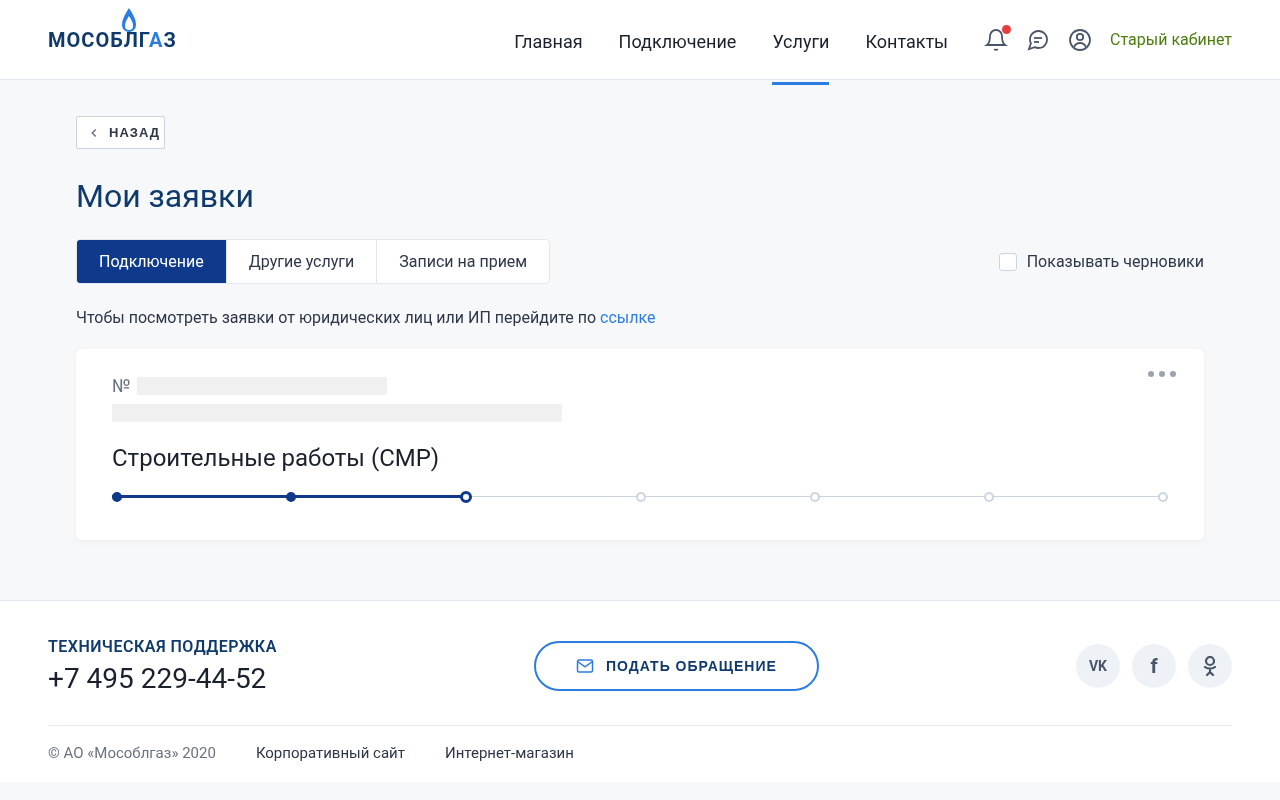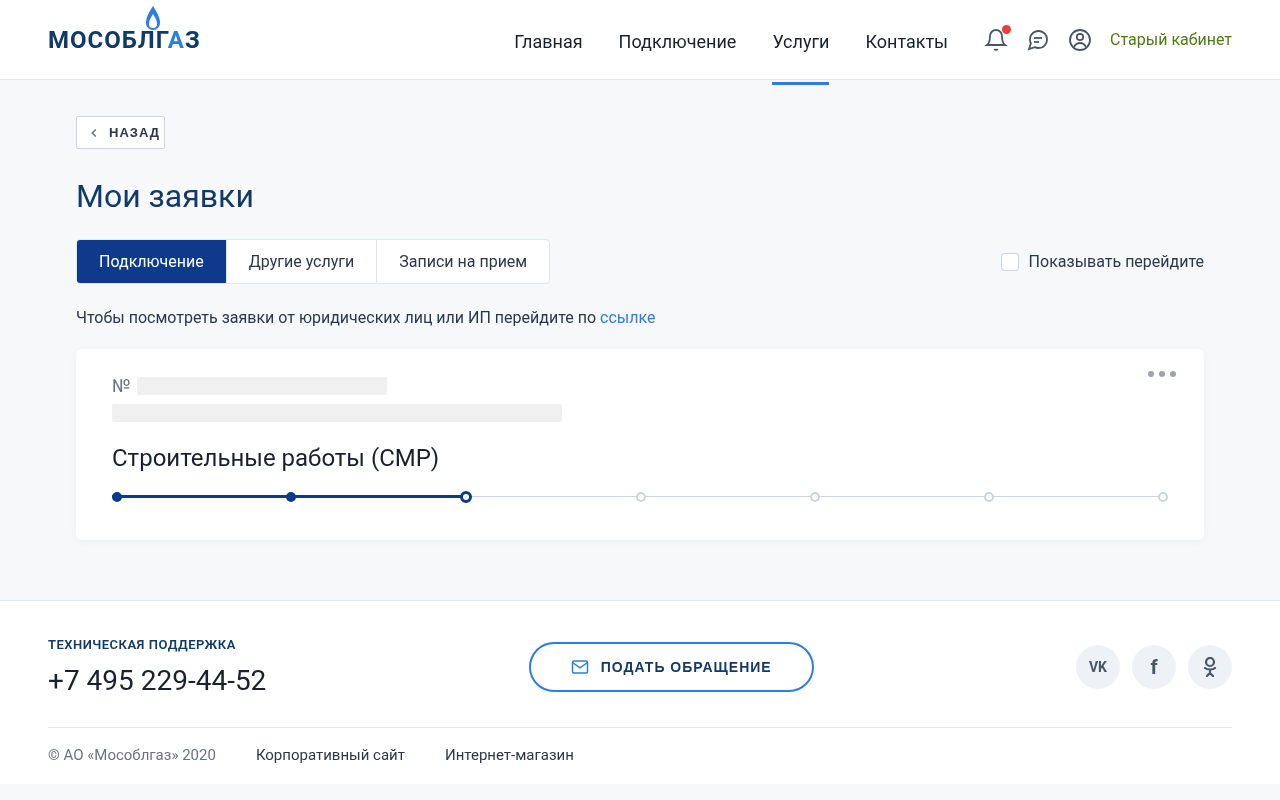--- a/index.html
+++ b/index.html
@@ -1,19 +1,19 @@
 <!DOCTYPE html>
 <html><head>
 <meta charset="utf-8">
 <style>
 * { margin:0; padding:0; box-sizing:border-box; }
 body { font-family:-apple-system,BlinkMacSystemFont,"Segoe UI",Roboto,sans-serif; background:#f7f8fa; color:#2d3748; width:1280px; }
 .header { background:#fff; border-bottom:1px solid #e2e8f0; height:80px; display:flex; align-items:center; padding:0 48px; }
 .logo { display:flex; align-items:baseline; position:relative; }
-.logo-text { font-size:24px; font-weight:700; color:#0f3a6b; letter-spacing:1px; }
+.logo-text { font-size:20px; font-weight:700; color:#0f3a6b; letter-spacing:1px; }
 .logo-text .a { color:#2b7de0; }
 .flame { position:absolute; right:38px; top:-20px; }
 .nav { margin-left:auto; display:flex; gap:36px; }
 .nav-item { font-size:18px; color:#1a202c; cursor:pointer; padding-bottom:30px; border-bottom:3px solid transparent; position:relative; top:18px; }
 .nav-item.active { border-bottom-color:#2b7de0; }
 .header-icons { display:flex; align-items:center; gap:18px; margin-left:36px; }
 .icon-btn { width:24px; height:24px; cursor:pointer; position:relative; color:#4a5568; }
 .badge { position:absolute; top:-3px; right:-3px; width:9px; height:9px; background:#e53e3e; border-radius:50%; }
 .old-cabinet { color:#4d7c0f; font-size:16px; cursor:pointer; }
 .content { padding:36px 0 60px; max-width:1128px; margin:0 auto; }
@@ -39,21 +39,21 @@
 .progress-line-fg { position:absolute; top:3px; left:0; width:33.3%; height:3px; background:#0f3a8c; }
 .steps { position:absolute; top:0; left:0; right:0; display:flex; justify-content:space-between; }
 .step { width:10px; height:10px; border-radius:50%; background:#fff; border:2px solid #cbd5e0; }
 .step.done { border-color:#0f3a8c; background:#0f3a8c; }
 .step.current { border-color:#0f3a8c; background:#fff; width:12px; height:12px; border-width:3px; margin-top:-1px; }
 .step-text { font-size:14px; color:#6b7280; }
 .more-btn { position:absolute; top:22px; right:28px; display:flex; gap:5px; cursor:pointer; }
 .more-btn span { width:6px; height:6px; background:#9ca3af; border-radius:50%; }
 .footer { background:#fff; padding:36px 48px 20px; border-top:1px solid #e2e8f0; }
 .footer-top { display:flex; align-items:center; justify-content:space-between; padding-bottom:30px; border-bottom:1px solid #e2e8f0; }
-.support-label { font-size:13px; font-weight:600; color:#0f3a6b; letter-spacing:0.5px; margin-bottom:12px; }
+.support-label { font-size:16px; font-weight:600; color:#0f3a6b; letter-spacing:0.5px; margin-bottom:6px; }
 .phone { font-size:28px; color:#1a202c; }
 .submit-btn { border:2px solid #2b7de0; color:#0f3a6b; background:#fff; border-radius:28px; padding:14px 40px; font-size:14px; font-weight:700; letter-spacing:1px; display:flex; align-items:center; gap:12px; cursor:pointer; }
 .social { display:flex; gap:12px; }
 .social-btn { width:44px; height:44px; border-radius:50%; background:#eef2f7; display:flex; align-items:center; justify-content:center; cursor:pointer; color:#4a5568; font-weight:700; }
 .footer-bottom { display:flex; gap:40px; padding-top:18px; font-size:15px; color:#6b7280; }
 .footer-bottom .link { color:#2d3748; cursor:pointer; }
 </style>
 </head>
 <body>
 
@@ -109,21 +109,21 @@
   <h1 class="page-title">Мои заявки</h1>
 
   <div class="tabs-row">
     <div class="tabs">
       <div class="tab active">Подключение</div>
       <div class="tab">Другие услуги</div>
       <div class="tab">Записи на прием</div>
     </div>
     <label class="checkbox-wrap">
       <span class="checkbox"></span>
-      <span>Показывать перейдите</span>
+      <span>Показывать черновики</span>
     </label>
   </div>
 
   <p class="info-text">
     <span>Чтобы посмотреть заявки от юридических лиц или ИП перейдите по </span><a>ссылке</a>
   </p>
 
   <div class="card">
     <div class="card-num">
       <span>№</span>

